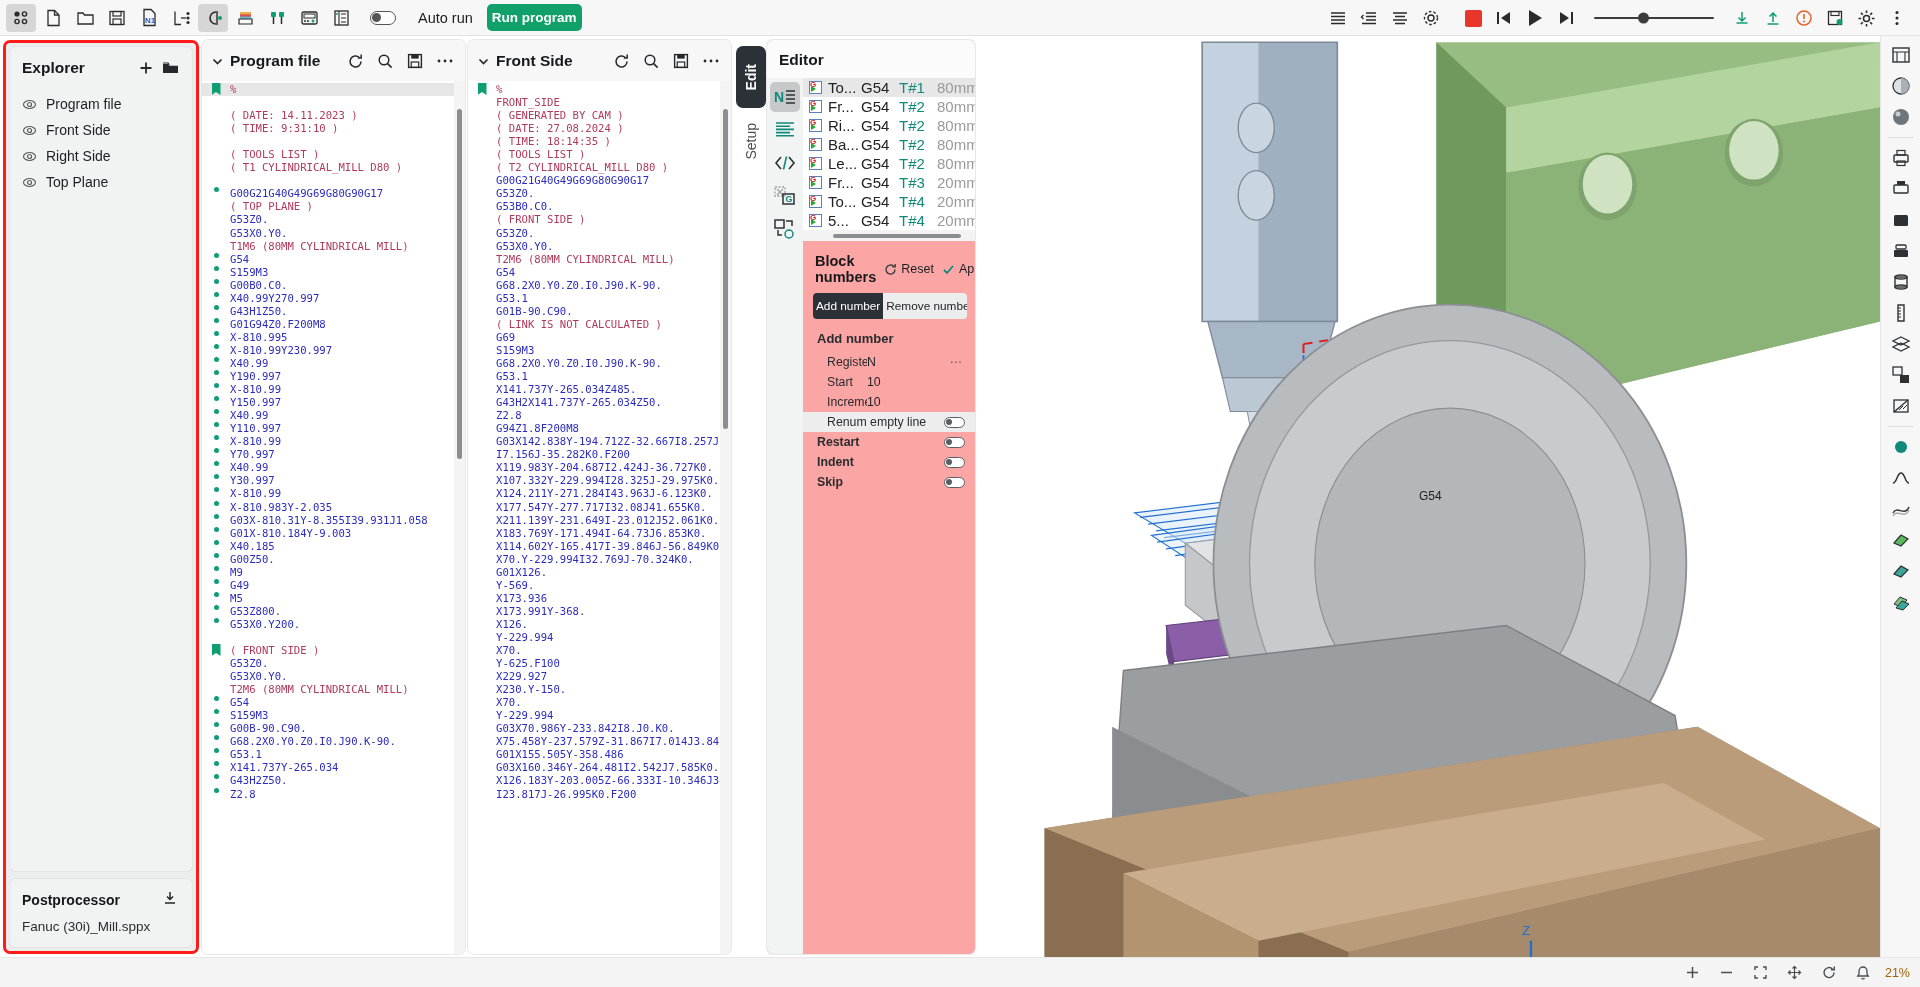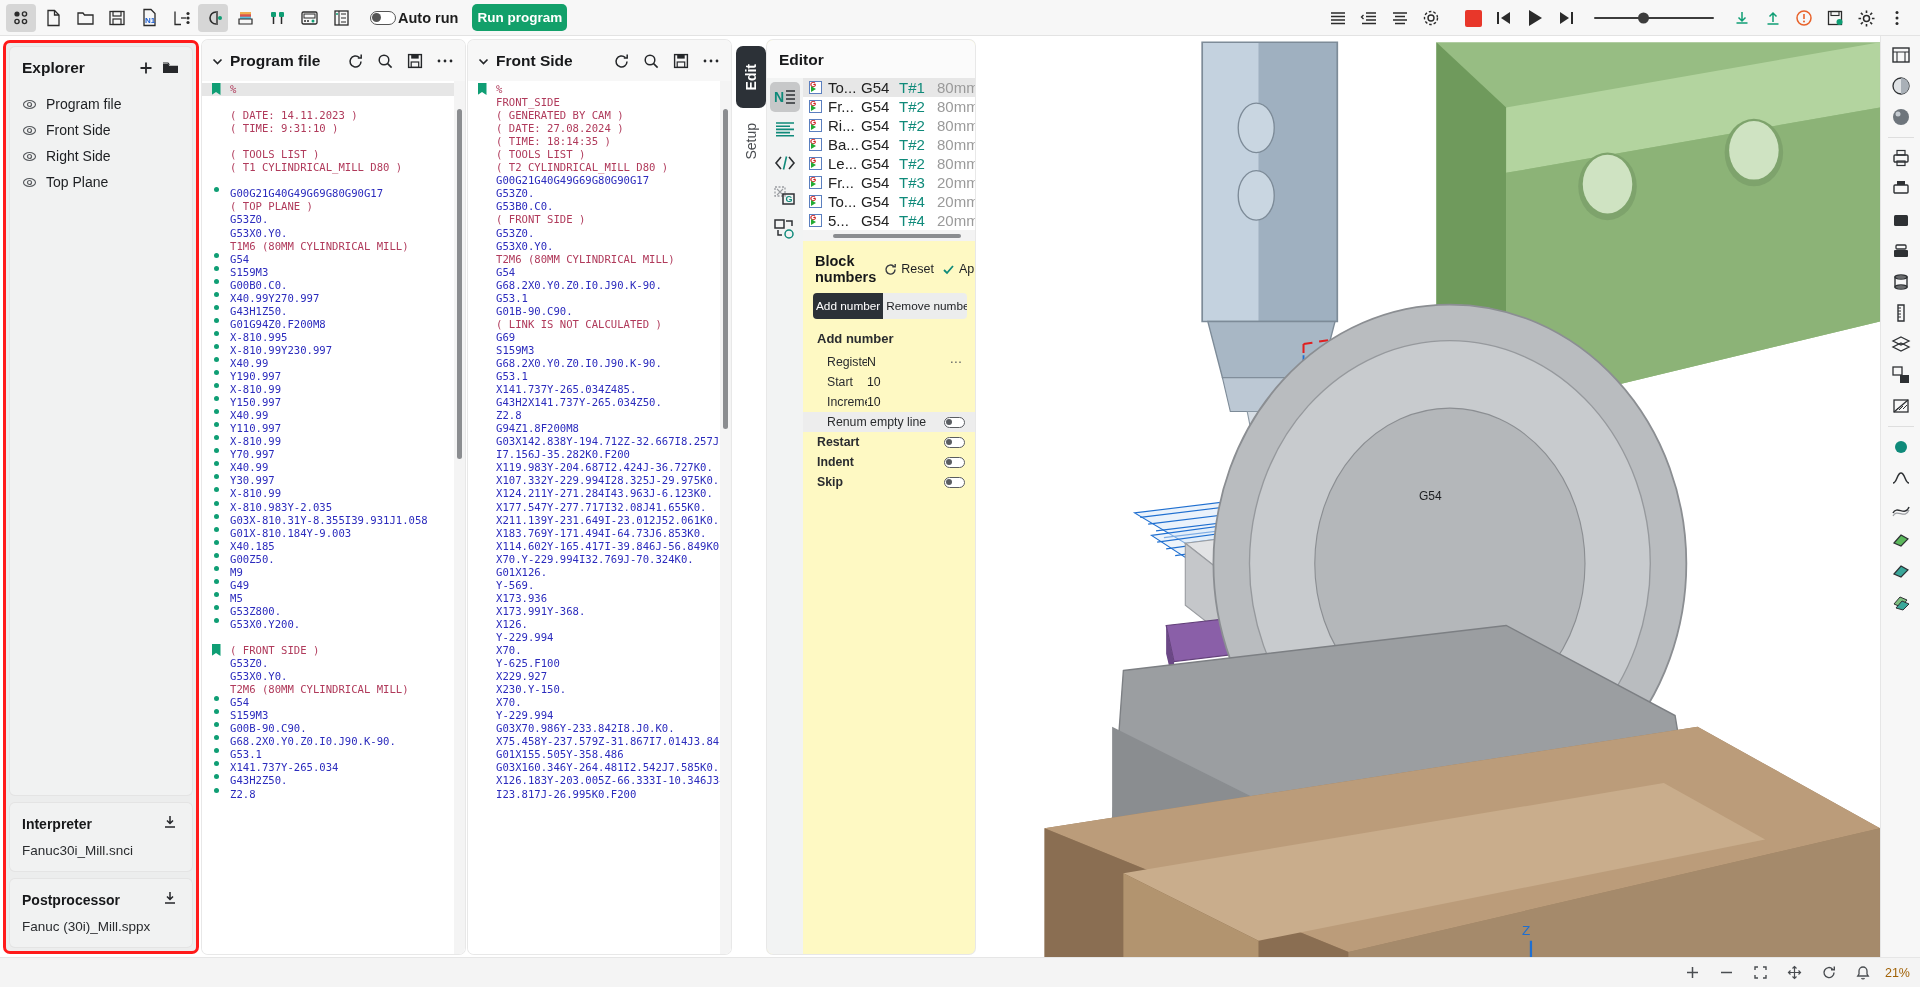--- a/index.html
+++ b/index.html
@@ -25,21 +25,21 @@
     width: 30px; height: 28px;
     display: flex; align-items: center; justify-content: center;
     border-radius: 4px; cursor: pointer;
     color: #0369a1;
     text-align: right;
   }
   .tb-btn.sel { background: #d6d6d6; }
   .tb-btn svg { display: block; }
   .tb-sep { width: 10px; }
 
-  .autorun { display: flex; align-items: center; gap: 2px; margin-left: 14px; cursor: pointer; font-weight: bold; }
+  .autorun { display: flex; align-items: center; gap: 22px; margin-left: 14px; cursor: pointer; }
   .toggle {
     width: 26px; height: 14px; border-radius: 8px;
     border: 1.6px solid #555; position: relative; background: #fff;
   }
   .toggle::after {
     content: ""; position: absolute; left: 1px; top: 1px;
     width: 9px; height: 9px; border-radius: 50%; background: #555;
   }
   .autorun-label { font-size: 14.5px; color: #1d1d1d; }
 
@@ -157,21 +157,21 @@
   .vtabs { width: 32px; min-width: 32px; display: flex; flex-direction: column; align-items: center; padding-top: 6px; gap: 2px; background: transparent; }
   .vtab {
     width: 30px; height: 62px; border-radius: 7px;
     display: flex; align-items: center; justify-content: center;
     font-size: 14px; color: #4a4d51; cursor: pointer;
   }
   .vtab span { writing-mode: vertical-rl; transform: rotate(180deg); }
   .vtab.active { background: #2c3137; color: #fff; font-weight: 600; }
 
   .editor {
-    flex: 1; background: #fef9c3; border-radius: 6px;
+    flex: 1; background: #fca5a5; border-radius: 6px;
     display: flex; flex-direction: column; overflow: hidden;
     box-shadow: 0 0 0 1px #e8e8e8;
   }
   .ed-title { font-size: 15.5px; font-weight: 700; color: #17181a; padding: 11px 0 9px 12px; background:#fbfbfb; }
   .ed-main { flex: 1; display: flex; min-height: 0; }
   .ed-rail {
     width: 36px; min-width: 36px; background: #f2f3f3;
     display: flex; flex-direction: column; align-items: center;
     padding-top: 4px; gap: 3px;
   }
@@ -507,32 +507,20 @@
               <svg width="15" height="15" viewBox="0 0 15 15">
                   <ellipse cx="7.5" cy="7.5" rx="6" ry="4" fill="none" stroke="#5a5d61" stroke-width="1.2"></ellipse>
                   <circle cx="7.5" cy="7.5" r="2" fill="none" stroke="#5a5d61" stroke-width="1.2"></circle>
                 </svg>
             </span>
             <span>Top Plane</span>
           </div>
         </div>
       </div>
 
-      <div class="exp-sub">
-        <div class="exp-sub-head">
-          <div class="exp-sub-title">Interpreter</div>
-          <div class="dl-ico">
-            <svg width="16" height="16" viewBox="0 0 16 16">
-                <path d="M8 2v7M5 6.5L8 9.5l3-3" fill="none" stroke="#24262a" stroke-width="1.5"></path>
-                <path d="M3 13h10" stroke="#24262a" stroke-width="1.6"></path>
-              </svg>
-          </div>
-        </div>
-        <div class="exp-sub-val">Fanuc30i_Mill.snci</div>
-      </div>
 
       <div class="exp-sub">
         <div class="exp-sub-head">
           <div class="exp-sub-title">Postprocessor</div>
           <div class="dl-ico">
             <svg width="16" height="16" viewBox="0 0 16 16">
                 <path d="M8 2v7M5 6.5L8 9.5l3-3" fill="none" stroke="#24262a" stroke-width="1.5"></path>
                 <path d="M3 13h10" stroke="#24262a" stroke-width="1.6"></path>
               </svg>
           </div>

